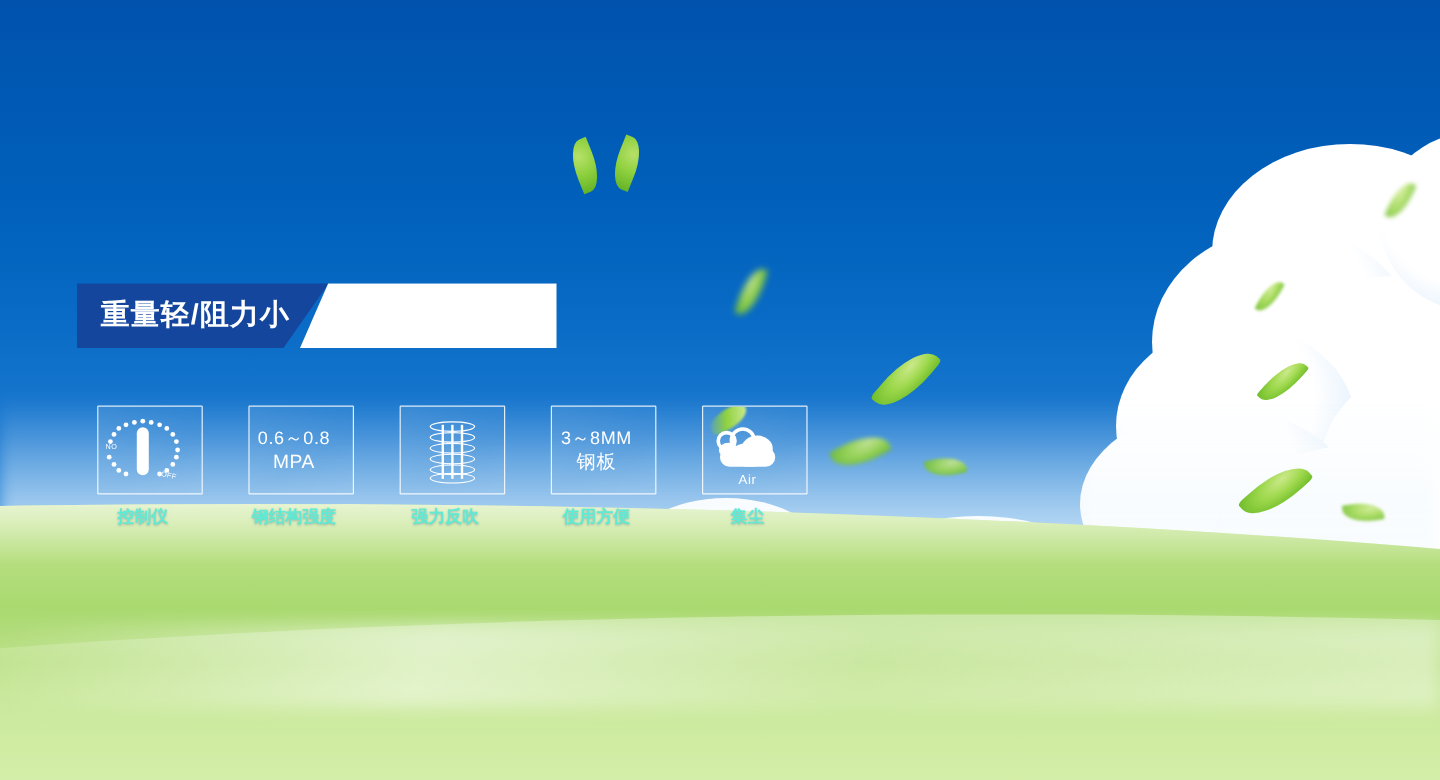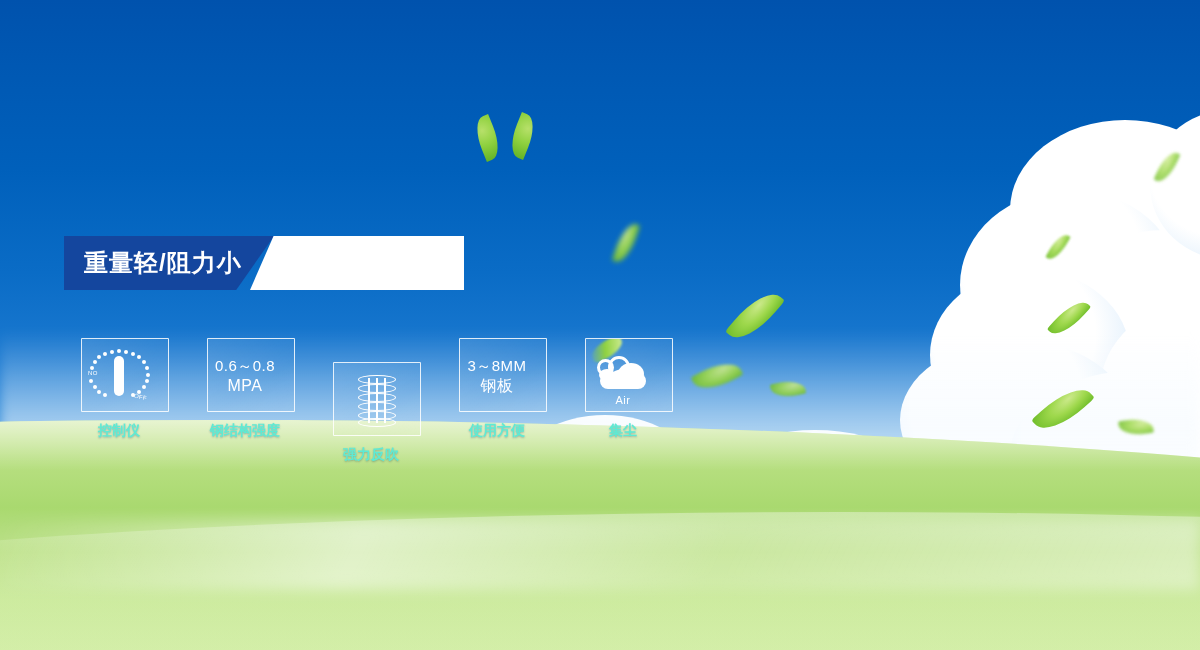--- a/index.html
+++ b/index.html
@@ -288,21 +288,21 @@
       <div class="feat" style="left:126px;">
         <div class="tile">
           <div class="tile-text">
             <span class="l1">0.6～0.8</span>
             <span class="l2">MPA</span>
           </div>
         </div>
         <div class="feat-label">钢结构强度</div>
       </div>
 
-      <div class="feat" style="left:252px;margin-top:24px;">
+      <div class="feat" style="left:252px;">
         <div class="tile">
           <div class="coil">
             <div class="vline" style="left:10px;"></div>
             <div class="vline" style="left:18px;"></div>
             <div class="vline" style="left:26px;"></div>
             <div class="disc" style="top:0px;"></div>
             <div class="disc" style="top:9px;"></div>
             <div class="disc" style="top:18px;"></div>
             <div class="disc" style="top:27px;"></div>
             <div class="disc" style="top:36px;"></div>

